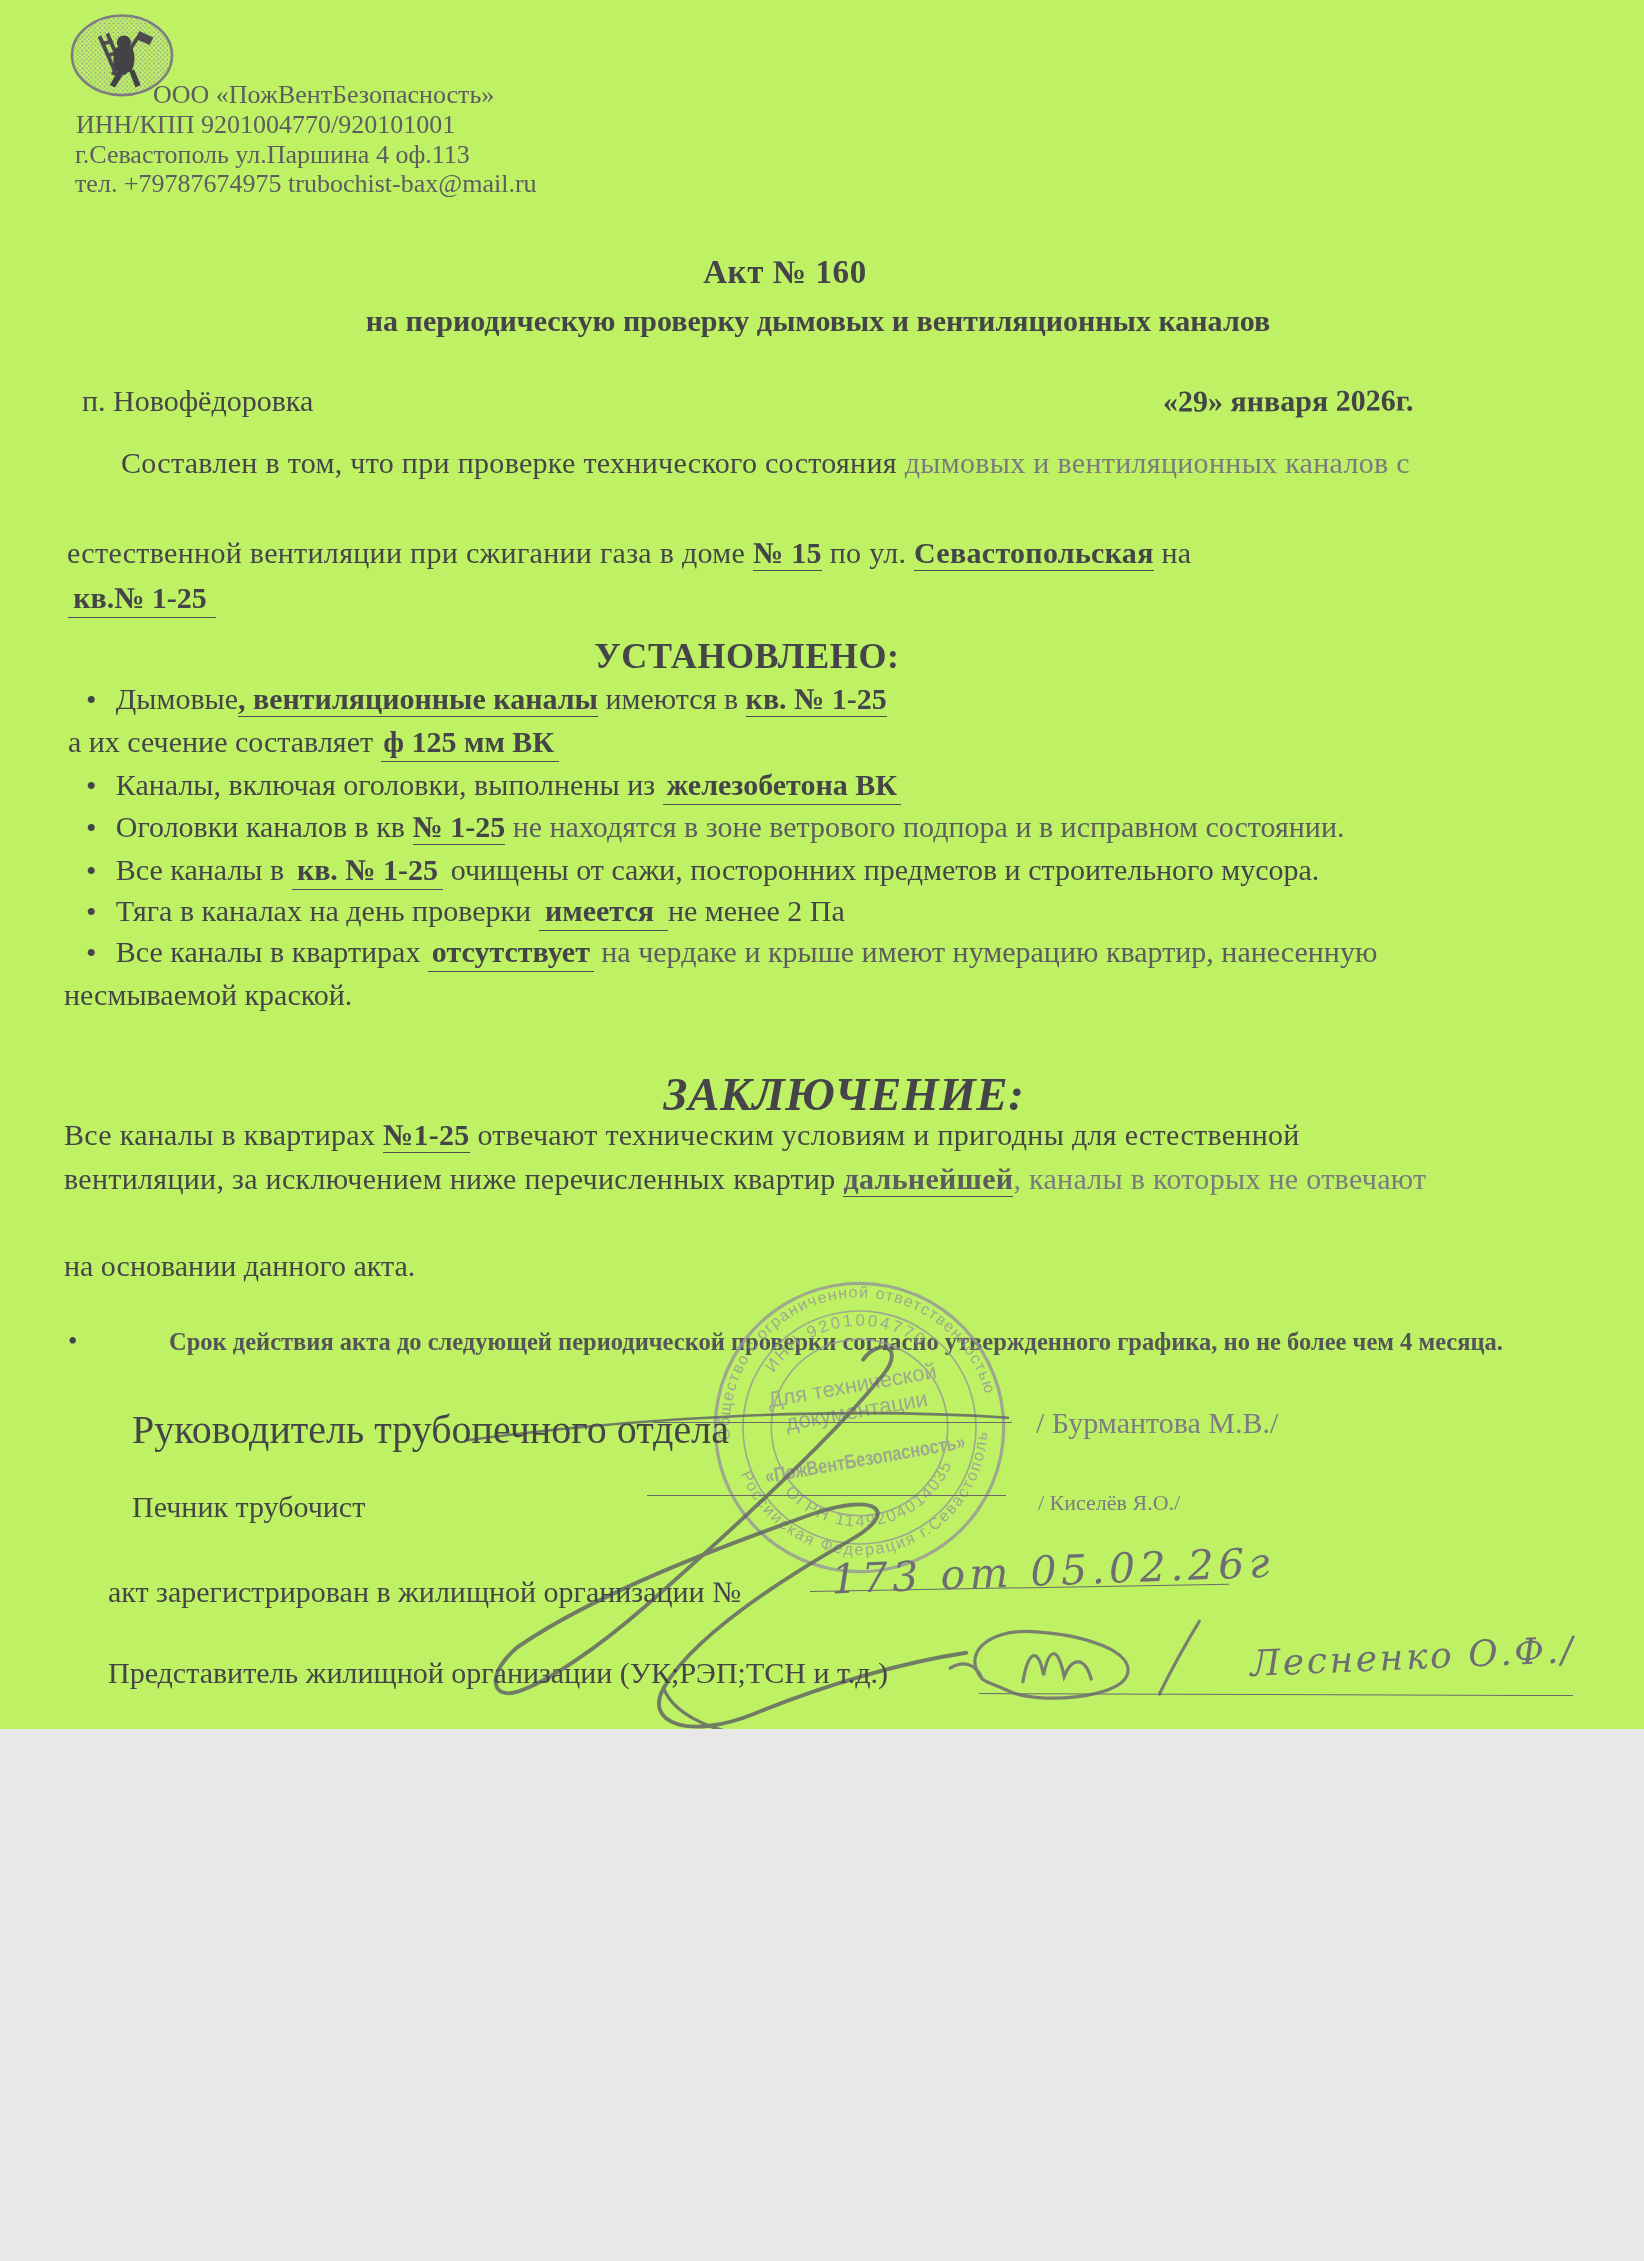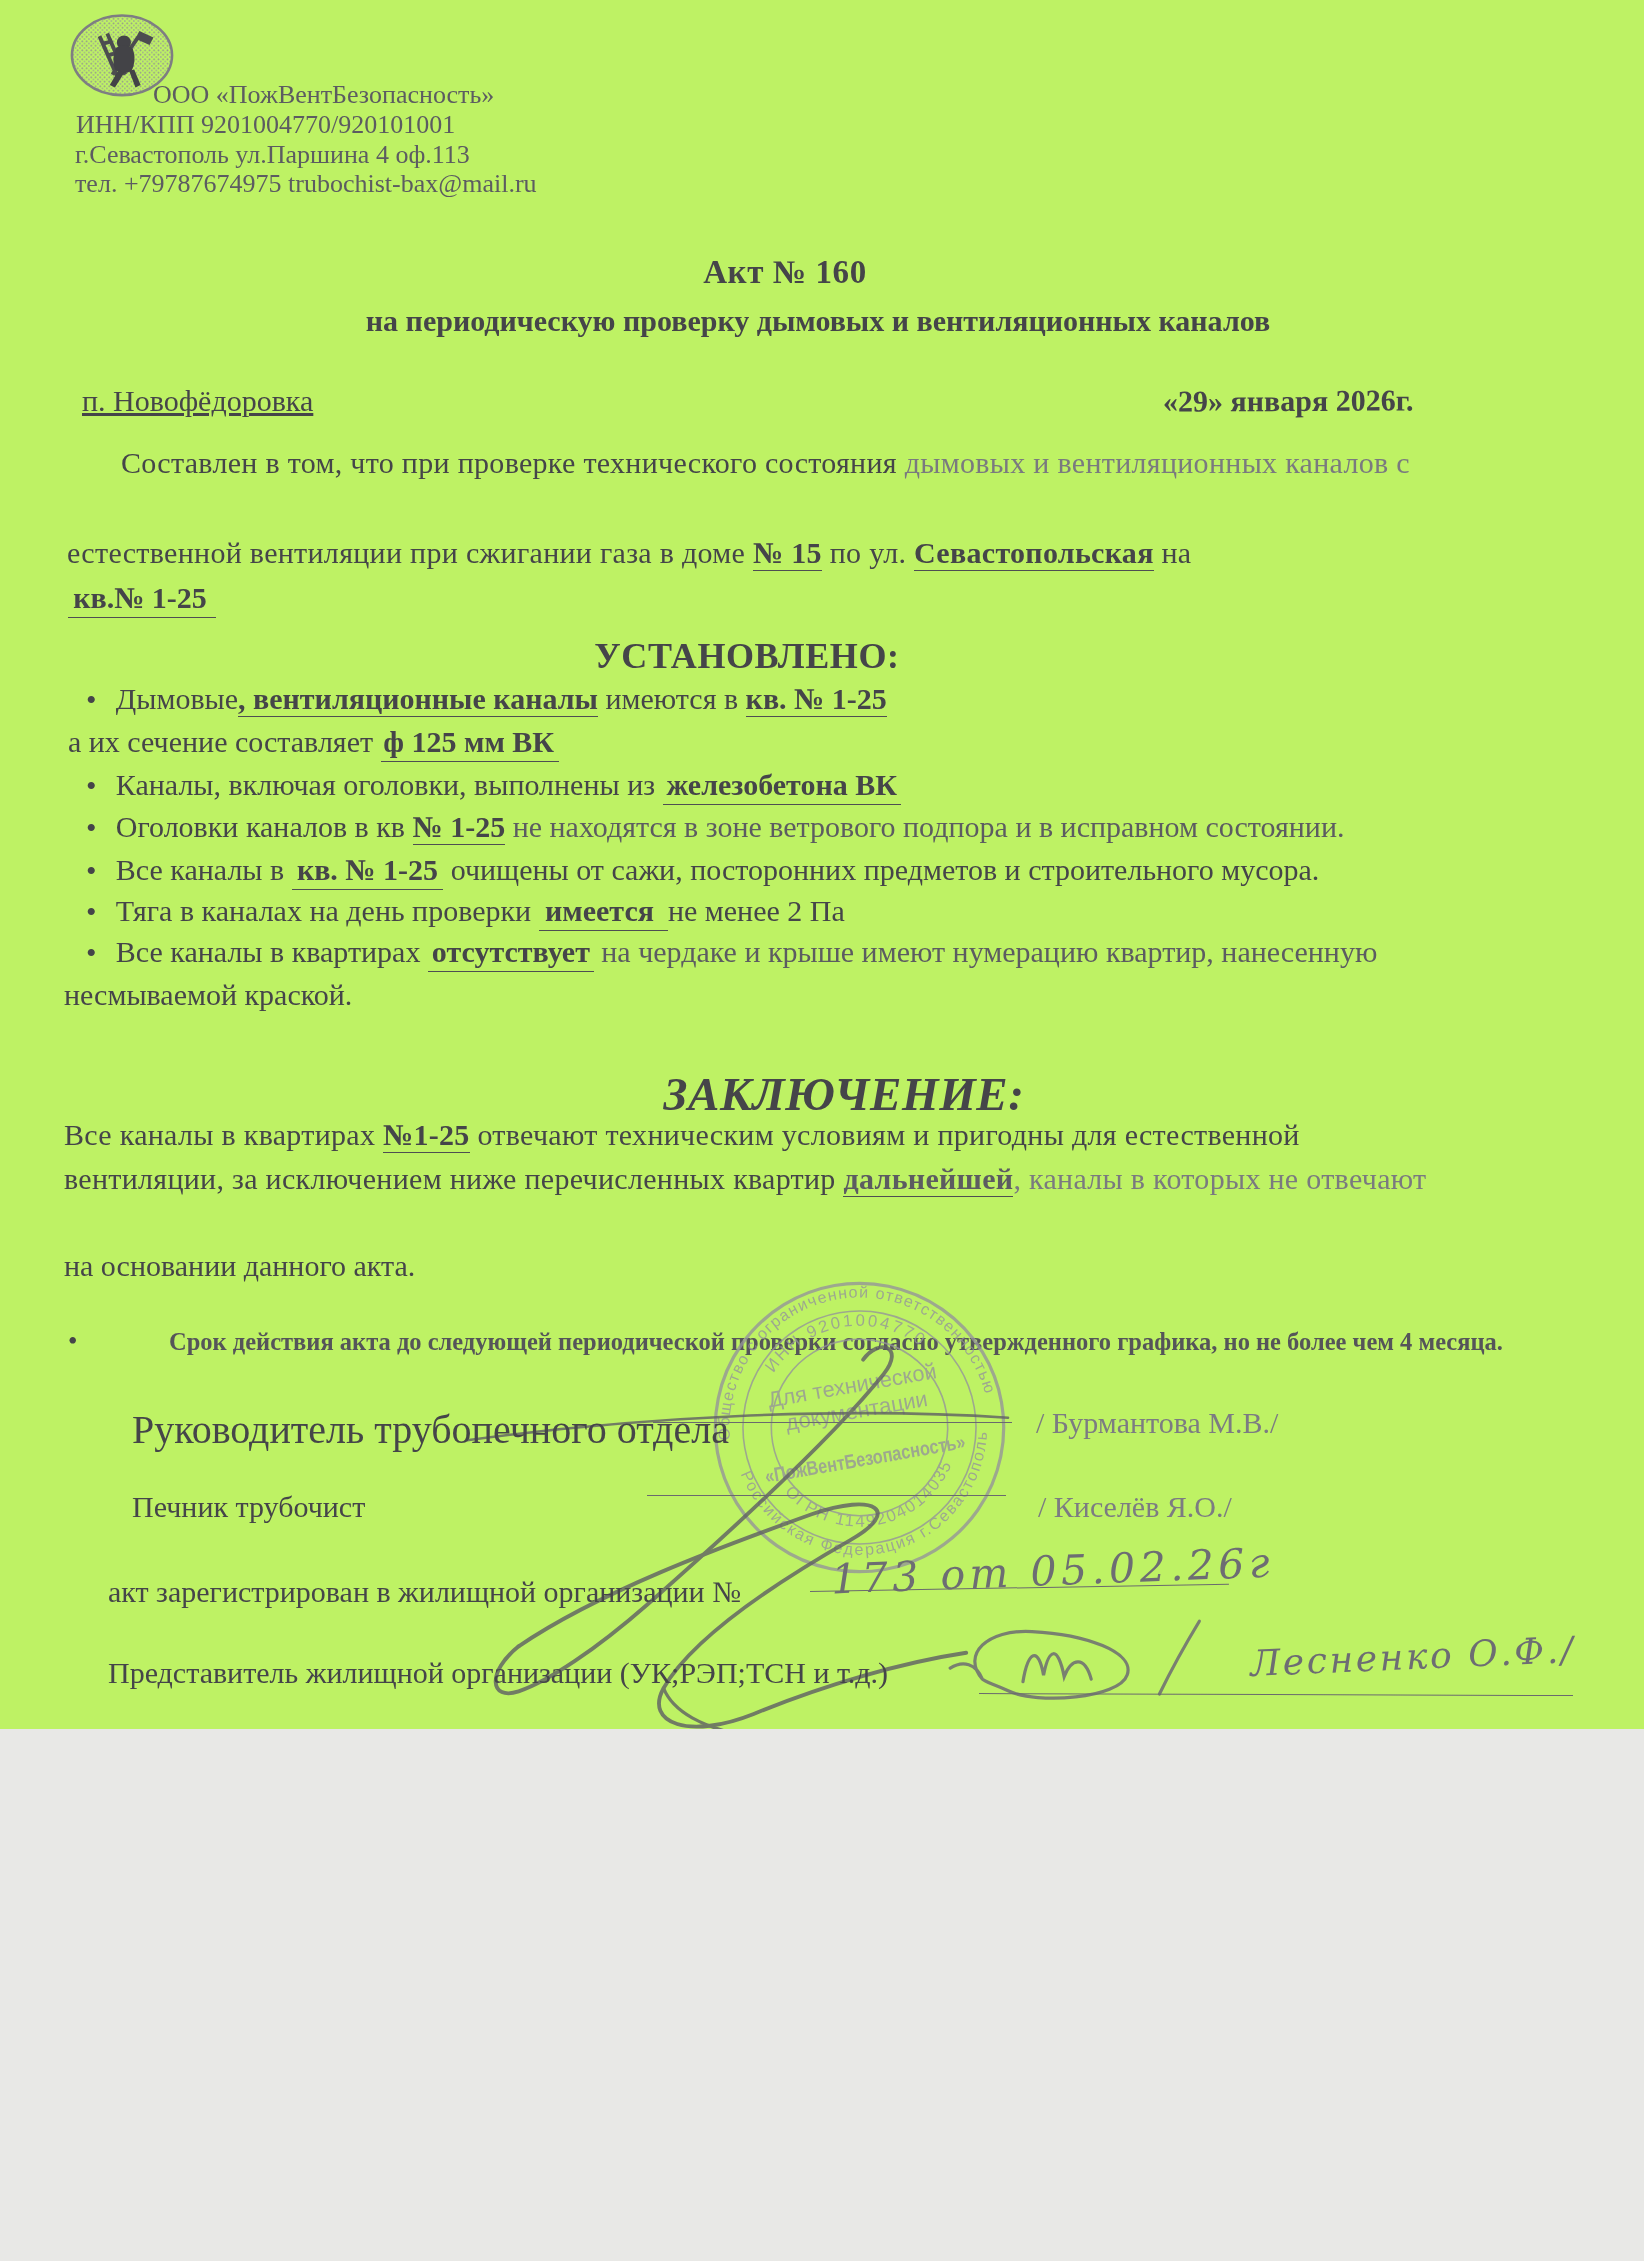--- a/index.html
+++ b/index.html
@@ -54,21 +54,21 @@
   </svg>
 
   <div class="abs soft" style="left:153px;top:80px;font-size:26px;">ООО «ПожВентБезопасность»</div>
   <div class="abs soft" style="left:76px;top:110px;font-size:26px;">ИНН/КПП 9201004770/920101001</div>
   <div class="abs soft" style="left:75px;top:140px;font-size:26px;">г.Севастополь ул.Паршина 4 оф.113</div>
   <div class="abs soft" style="left:75px;top:169px;font-size:26px;text-align:center;">тел. +79787674975 trubochist-bax@mail.ru</div>
 
   <div class="abs ctr b" style="left:785px;top:254px;font-size:33px;letter-spacing:0.6px;">Акт № 160</div>
   <div class="abs ctr b" style="left:818px;top:304px;font-size:30px;">на периодическую проверку дымовых и вентиляционных каналов</div>
 
-  <div class="abs" style="left:82px;top:384px;font-size:30px;text-decoration:underline;">п. Новофёдоровка</div>
+  <div class="abs" style="left:82px;top:384px;font-size:30px;">п. Новофёдоровка</div>
   <div class="abs b" style="left:1163px;top:384px;font-size:30px;transform:rotate(-0.3deg);">«29» января 2026г.</div>
 
   <div class="abs" style="left:121px;top:446px;font-size:30px;letter-spacing:0.3px;">
     <span>Составлен в том, что при проверке технического состояния </span><span class="faded">дымовых и вентиляционных каналов с</span>
   </div>
   <div class="abs" style="left:67px;top:536px;font-size:30px;letter-spacing:0.3px;">
     <span>естественной вентиляции при сжигании газа в доме </span><span class="b u">№ 15</span><span> по ул. </span><span class="b u">Севастопольская</span><span> на</span>
   </div>
   <div class="abs" style="left:68px;top:581px;font-size:30px;">
     <span class="b u" style="padding:0 9px 2.6px 5.2px;">кв.№ 1-25</span>
@@ -155,21 +155,21 @@
       <path d="M 330,570 C 360,645 520,665 660,645" stroke-width="5"></path>
     </g>
   </svg>
 
   <div class="abs" style="left:132px;top:1406px;font-size:40px;">Руководитель трубопечного отдела</div>
   <div class="rule" style="left:653px;top:1422px;width:359px;border-bottom-width:1.3px;"></div>
   <div class="abs name-faded" style="left:1036px;top:1406px;font-size:30px;">/ Бурмантова М.В./</div>
 
   <div class="abs" style="left:132px;top:1490px;font-size:30px;">Печник трубочист</div>
   <div class="rule" style="left:647px;top:1495px;width:359px;border-bottom-width:1.3px;"></div>
-  <div class="abs name-faded" style="left:1038px;top:1490px;font-size:30px;">/ Киселёв Я.О./</div>
+  <div class="abs name-faded" style="left:1038px;top:1490px;font-size:22px;">/ Киселёв Я.О./</div>
 
   <div class="abs" style="left:108px;top:1575px;font-size:30px;">акт зарегистрирован в жилищной  организации №</div>
   <div class="hw" style="left:831px;top:1547px;font-size:41px;letter-spacing:4.5px;transform:rotate(-2.2deg);">173 от 05.02.26г</div>
   <div class="rule" style="left:810px;top:1591px;width:419px;transform:rotate(-1deg);"></div>
 
   <div class="abs" style="left:108px;top:1656px;font-size:30px;">Представитель жилищной организации (УК;РЭП;ТСН и т.д.)</div>
   <svg class="abs" style="left:947px;top:1607px;" width="309" height="116" viewBox="0 0 480 180">
     <g fill="none" stroke="#6d6d73" stroke-width="5" stroke-linecap="round" opacity=".85">
       <path d="M 5,95 C 25,82 45,88 55,112 C 22,74 62,34 132,38 C 215,42 292,70 280,105 C 268,142 140,152 95,130 C 72,119 60,117 55,112"></path>
       <path d="M 118,116 C 126,68 142,60 150,106 C 158,64 172,58 182,108 C 194,78 214,76 224,112"></path>

